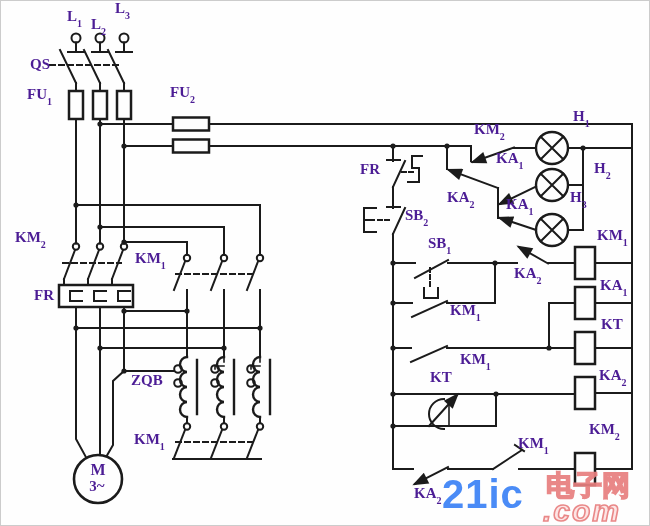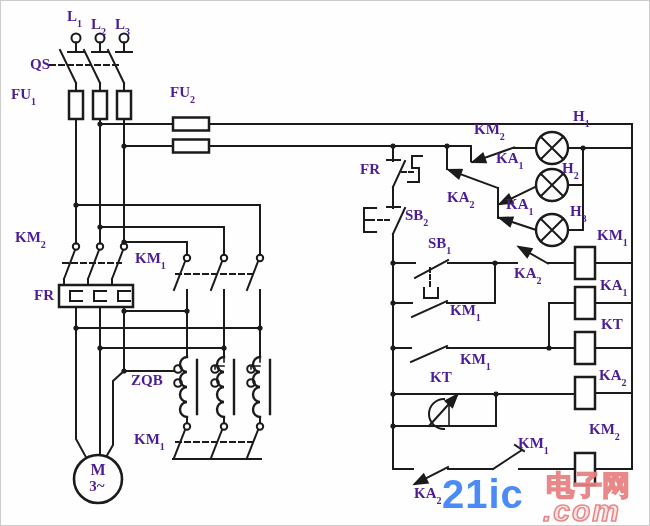--- a/index.html
+++ b/index.html
@@ -246,41 +246,41 @@
           <circle cx="392" cy="425" r="2.6"></circle>
         <circle cx="494" cy="262" r="2.6"></circle>
           <circle cx="548" cy="347" r="2.6"></circle>
         <circle cx="495" cy="393" r="2.6"></circle>
       </g>
     </g>
   </svg>
 
   <div class="lbl" style="left:66px;top:8px"><span>L</span><sub>1</sub></div>
   <div class="lbl" style="left:90px;top:16px"><span>L</span><sub>2</sub></div>
-  <div class="lbl" style="left:114px;top:16px"><span>L</span><sub>3</sub></div>
+  <div class="lbl" style="left:114px;top:0"><span>L</span><sub>3</sub></div>
   <div class="lbl" style="left:29px;top:56px"><span>QS</span><sub></sub></div>
-  <div class="lbl" style="left:10px;top:86px"><span>FU</span><sub>1</sub></div>
+  <div class="lbl" style="left:26px;top:86px"><span>FU</span><sub>1</sub></div>
   <div class="lbl" style="left:169px;top:84px"><span>FU</span><sub>2</sub></div>
   <div class="lbl" style="left:14px;top:229px"><span>KM</span><sub>2</sub></div>
   <div class="lbl" style="left:33px;top:287px"><span>FR</span><sub></sub></div>
   <div class="lbl" style="left:134px;top:250px"><span>KM</span><sub>1</sub></div>
   <div class="lbl" style="left:130px;top:372px"><span>ZQB</span><sub></sub></div>
   <div class="lbl" style="left:133px;top:431px"><span>KM</span><sub>1</sub></div>
   <div class="lbl ctr" style="left:97px;top:461px;font-size:16px"><span>M</span><sub></sub></div>
   <div class="lbl ctr" style="left:96px;top:478px;font-size:15px"><span>3~</span><sub></sub></div>
   <div class="lbl" style="left:359px;top:161px"><span>FR</span><sub></sub></div>
   <div class="lbl" style="left:404px;top:207px"><span>SB</span><sub>2</sub></div>
   <div class="lbl" style="left:427px;top:235px"><span>SB</span><sub>1</sub></div>
   <div class="lbl" style="left:473px;top:121px"><span>KM</span><sub>2</sub></div>
   <div class="lbl" style="left:495px;top:150px"><span>KA</span><sub>1</sub></div>
   <div class="lbl" style="left:446px;top:189px"><span>KA</span><sub>2</sub></div>
   <div class="lbl" style="left:505px;top:196px"><span>KA</span><sub>1</sub></div>
   <div class="lbl" style="left:572px;top:108px"><span>H</span><sub>1</sub></div>
-  <div class="lbl" style="left:561px;top:160px"><span>H</span><sub>2</sub></div>
-  <div class="lbl" style="left:569px;top:203px"><span>H</span><sub>3</sub></div>
+  <div class="lbl" style="left:593px;top:160px"><span>H</span><sub>2</sub></div>
+  <div class="lbl" style="left:569px;top:189px"><span>H</span><sub>3</sub></div>
   <div class="lbl" style="left:596px;top:227px"><span>KM</span><sub>1</sub></div>
   <div class="lbl" style="left:513px;top:265px"><span>KA</span><sub>2</sub></div>
   <div class="lbl" style="left:449px;top:302px"><span>KM</span><sub>1</sub></div>
   <div class="lbl" style="left:599px;top:277px"><span>KA</span><sub>1</sub></div>
   <div class="lbl" style="left:459px;top:351px"><span>KM</span><sub>1</sub></div>
   <div class="lbl" style="left:429px;top:369px"><span>KT</span><sub></sub></div>
   <div class="lbl" style="left:600px;top:316px"><span>KT</span><sub></sub></div>
   <div class="lbl" style="left:598px;top:367px"><span>KA</span><sub>2</sub></div>
   <div class="lbl" style="left:413px;top:485px"><span>KA</span><sub>2</sub></div>
   <div class="lbl" style="left:517px;top:435px"><span>KM</span><sub>1</sub></div>

